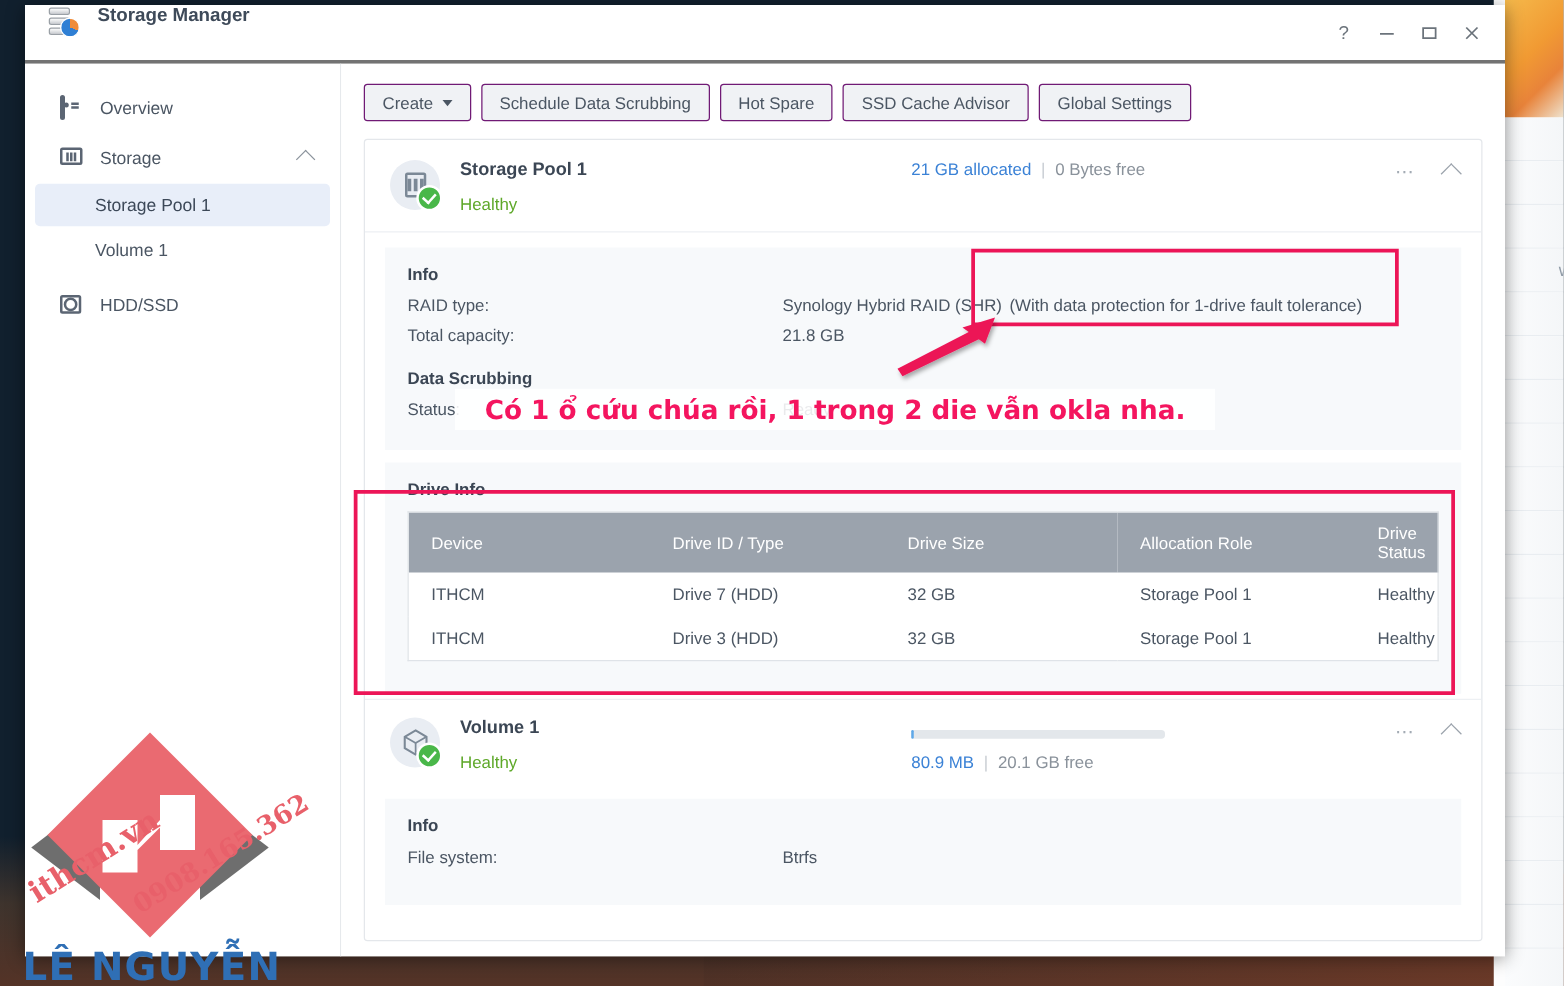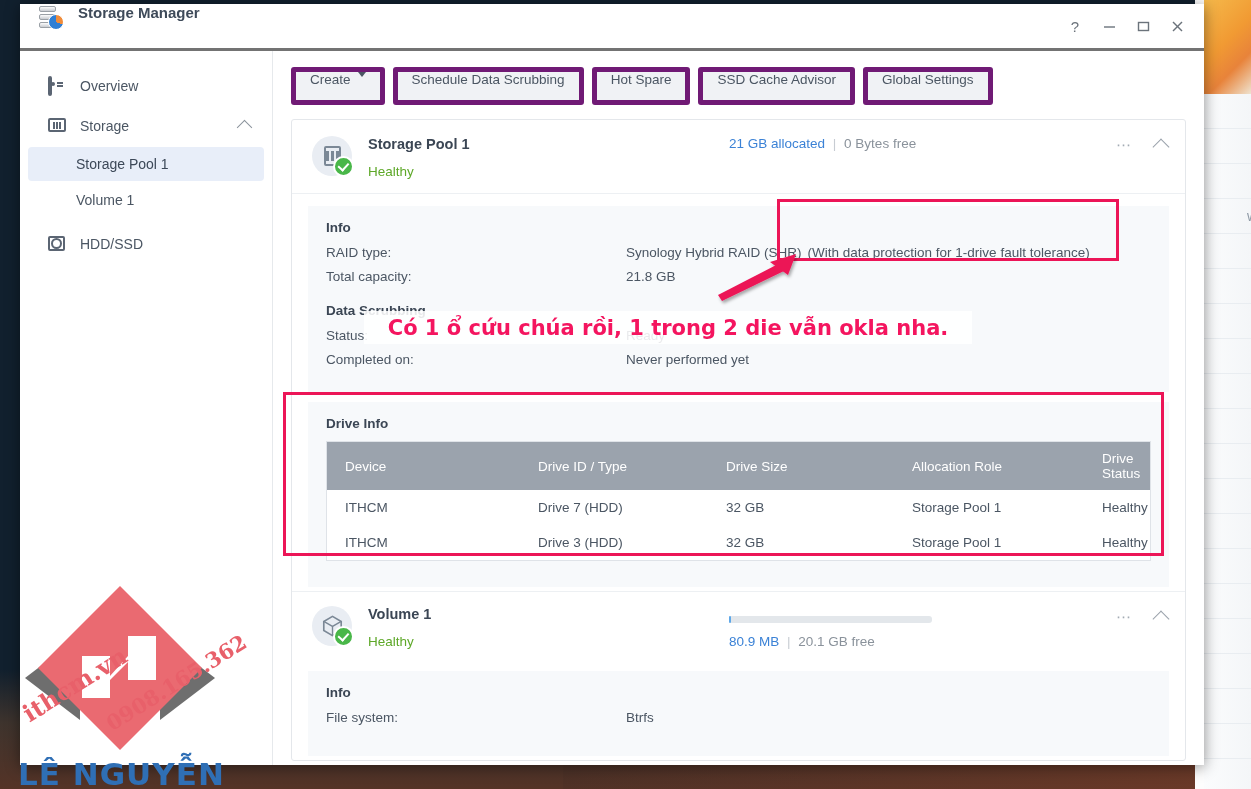--- a/index.html
+++ b/index.html
@@ -138,23 +138,23 @@
     border-left: 1.6px solid #8a929b; border-top: 1.6px solid #8a929b;
     transform: rotate(45deg); margin-top: 3px;
   }
   .side-label { flex: 1; }
   
   .content {
     flex: 1; background: #ffffff; padding: 16px 18px 0 18px; position: relative;
   }
   .toolbar { display: flex; gap: 8px; margin-bottom: 14px; }
   .tb-btn {
-    background: #f0f2f5; border: 5px solid #701a75; border-radius: 3px;
+    background: #f0f2f5; border: 1px solid #701a75; border-radius: 3px;
     height: 28px; padding: 0 14px; font-size: 13.5px; color: #4b5663;
-    display: flex; align-items: flex-start; cursor: default;
+    display: flex; align-items: center; cursor: default;
   }
   .caret-down {
     margin-left: 7px; width: 0; height: 0;
     border-left: 4px solid transparent; border-right: 4px solid transparent;
     border-top: 5px solid #4b5663;
   }
   .panel {
     border: 1px solid #e4e7eb; border-radius: 3px; background: #fff;
     height: 640px; overflow: hidden; position: relative;
   }
@@ -444,24 +444,20 @@
           <div class="sect-gap"></div>
 
           <div class="block-title">Data Scrubbing</div>
 
           <div class="row">
             <div class="k">Status:</div>
             <div class="v">Ready</div>
           </div>
 
 
-          <div class="row">
-            <div class="k">Completed on:</div>
-            <div class="v">Never performed yet</div>
-          </div>
         </div>
 
         <div class="drive-block">
           <div class="block-title">Drive Info</div>
           <table class="drive-table">
             <thead>
               <tr>
                 <th class="col1">Device</th>
                 <th class="col2">Drive ID / Type</th>
                 <th class="col3">Drive Size</th>

